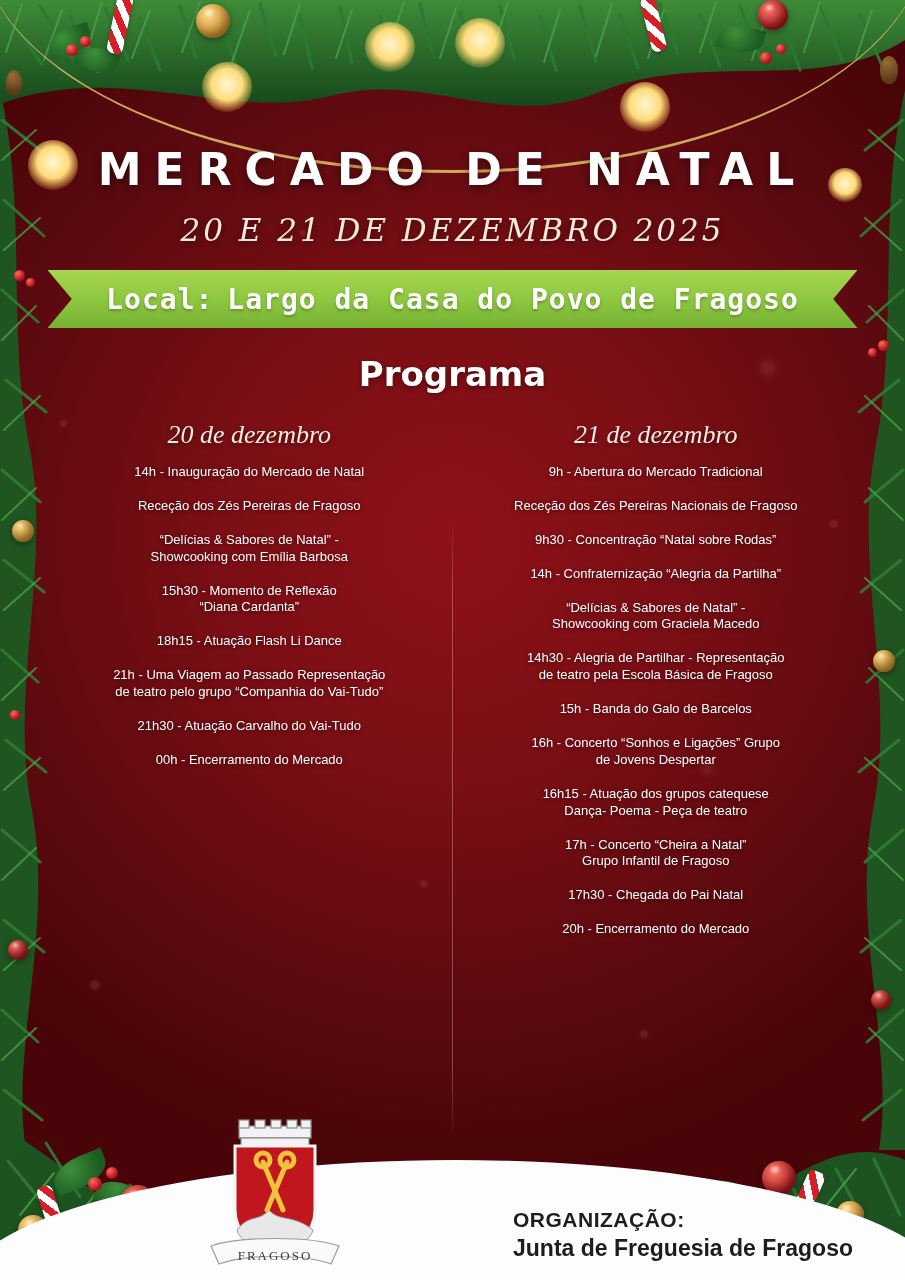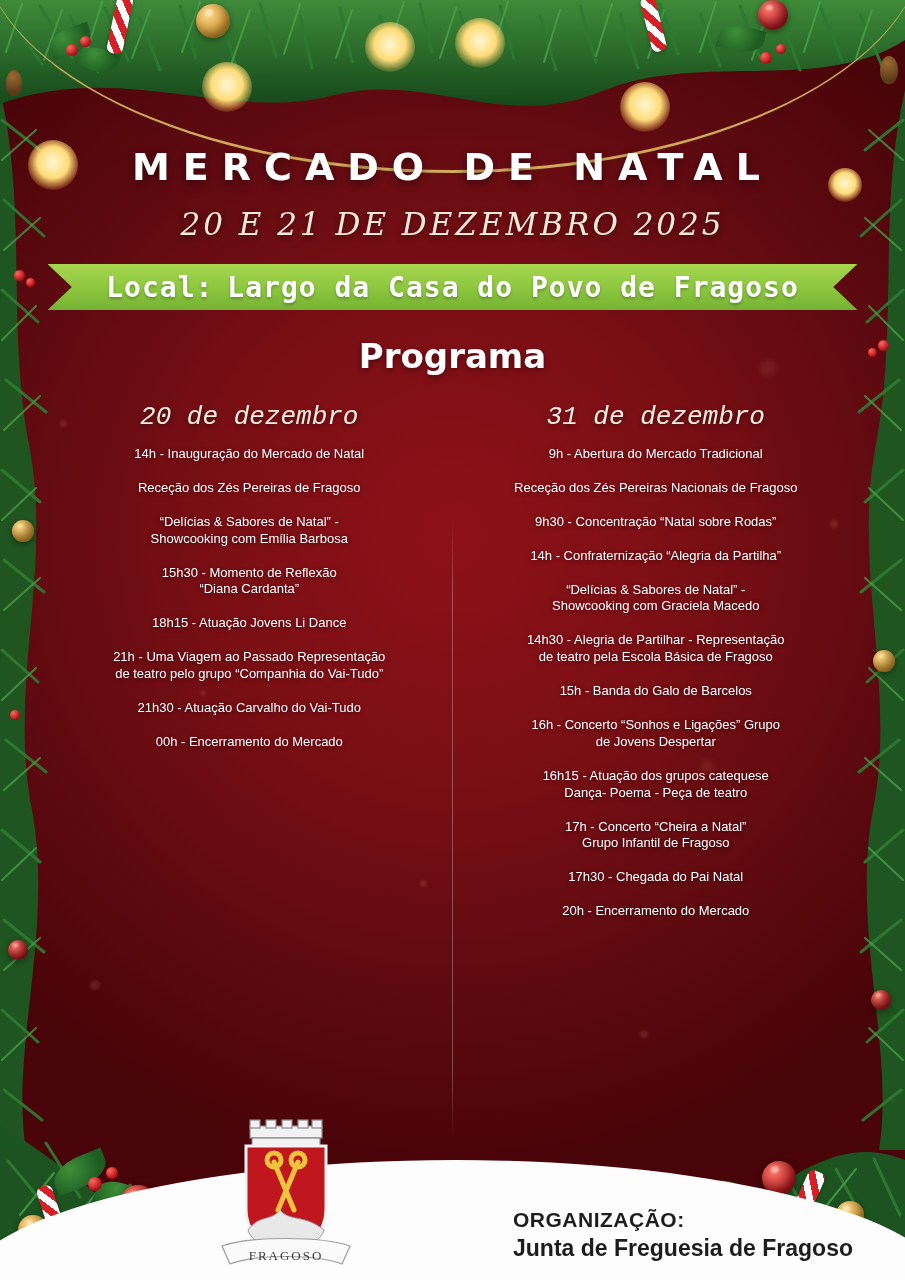--- a/index.html
+++ b/index.html
@@ -123,40 +123,40 @@
     position: relative;
     z-index: 10;
     width: 905px;
     text-align: center;
     color: #fff;
   }
   .title {
     margin-top: 148px;
     font-family: "DejaVu Sans", sans-serif;
     font-weight: bold;
-    font-size: 38px;
+    font-size: 44px;
     letter-spacing: 13px;
     color: #ffffff;
     text-shadow: 0 3px 10px rgba(0,0,0,0.45);
     line-height: 1;
   }
   .subtitle {
     margin-top: 20px;
     font-family: "DejaVu Serif", serif;
     font-style: italic;
     font-size: 31px;
     letter-spacing: 3px;
     color: #f3e9d8;
     text-shadow: 0 2px 6px rgba(0,0,0,0.45);
   }
   .ribbon-wrap {
     position: relative;
     margin: 22px auto 0;
     width: 810px;
-    height: 46px;
+    height: 58px;
   }
   .ribbon {
     position: absolute;
     inset: 0;
     background: linear-gradient(180deg, #a7d64f 0%, #8cc63f 55%, #76b233 100%);
     clip-path: polygon(0 0, 100% 0, 97% 50%, 100% 100%, 0 100%, 3% 50%);
     display: flex;
     align-items: center;
     justify-content: center;
     box-shadow: 0 3px 10px rgba(0,0,0,0.35);
@@ -184,21 +184,21 @@
     display: flex;
     justify-content: center;
     gap: 0;
     padding: 0 46px;
   }
   .col {
     flex: 1 1 0;
     padding: 0 10px;
   }
   .col-head {
-    font-family: Liberation Mono, monospace;
+    font-family: Liberation Serif, serif;
     font-style: italic;
     font-size: 26px;
     color: #f5ece0;
     margin-bottom: 14px;
     text-shadow: 0 2px 5px rgba(0,0,0,0.45);
   }
   .item {
     font-family: "Liberation Sans", sans-serif;
     font-size: 13px;
     line-height: 1.3;
@@ -244,21 +244,21 @@
   }
   .footer .junta {
     font-family: "Liberation Sans", sans-serif;
     font-weight: bold;
     font-size: 23px;
     margin-top: 3px;
   }
   
   .crest {
     position: absolute;
-    left: 216px;
+    left: 205px;
     bottom: 12px;
     width: 140px;
     height: 150px;
     z-index: 12;
     text-align: center;
   }
 </style>
 </head>
 <body>
 
@@ -449,28 +449,28 @@
 
     <div class="columns">
       <div class="col">
         <div class="col-head">20 de dezembro</div>
         <div class="item">14h - Inauguração do Mercado de Natal</div>
         <div class="item">Receção dos Zés Pereiras de Fragoso</div>
         <div class="item">“Delícias &amp; Sabores de Natal” -
 Showcooking com Emília Barbosa</div>
         <div class="item">15h30 - Momento de Reflexão
 “Diana Cardanta”</div>
-        <div class="item">18h15 - Atuação Jovens Li Dance</div>
+        <div class="item">18h15 - Atuação Flash Li Dance</div>
         <div class="item">21h - Uma Viagem ao Passado Representação
 de teatro pelo grupo “Companhia do Vai-Tudo”</div>
         <div class="item">21h30 - Atuação Carvalho do Vai-Tudo</div>
         <div class="item">00h - Encerramento do Mercado</div>
       </div>
       <div class="col">
-        <div class="col-head">31 de dezembro</div>
+        <div class="col-head">21 de dezembro</div>
         <div class="item">9h - Abertura do Mercado Tradicional</div>
         <div class="item">Receção dos Zés Pereiras Nacionais de Fragoso</div>
         <div class="item">9h30 - Concentração “Natal sobre Rodas”</div>
         <div class="item">14h - Confraternização “Alegria da Partilha”</div>
         <div class="item">“Delícias &amp; Sabores de Natal” -
 Showcooking com Graciela Macedo</div>
         <div class="item">14h30 - Alegria de Partilhar - Representação
 de teatro pela Escola Básica de Fragoso</div>
         <div class="item">15h - Banda do Galo de Barcelos</div>
         <div class="item">16h - Concerto “Sonhos e Ligações”  Grupo

